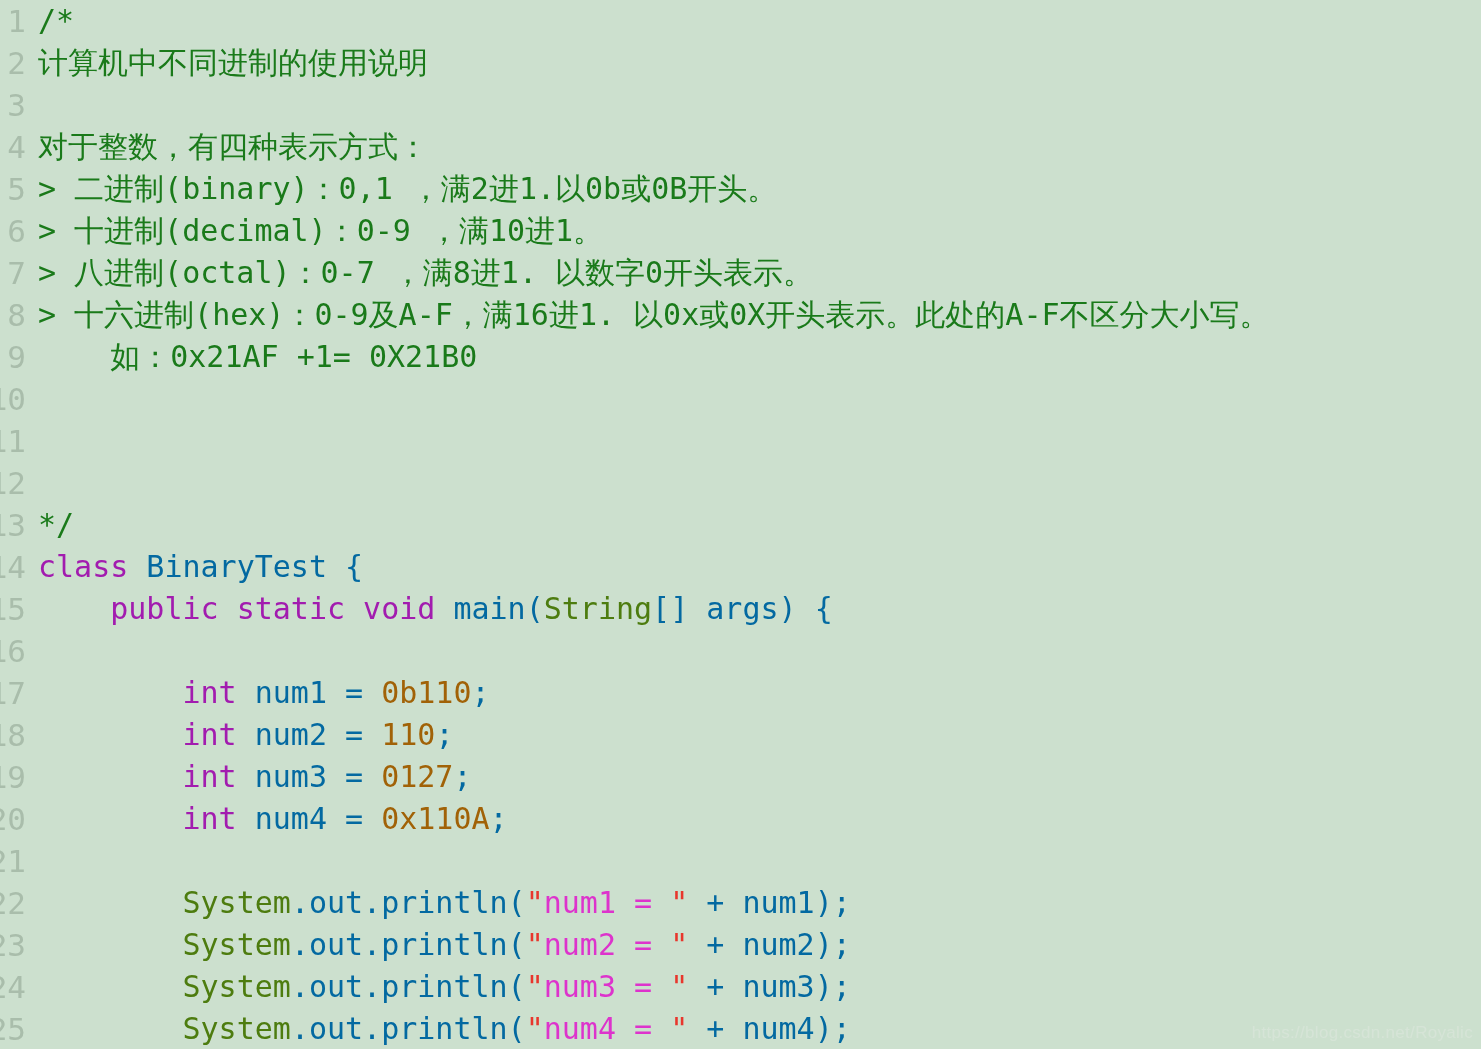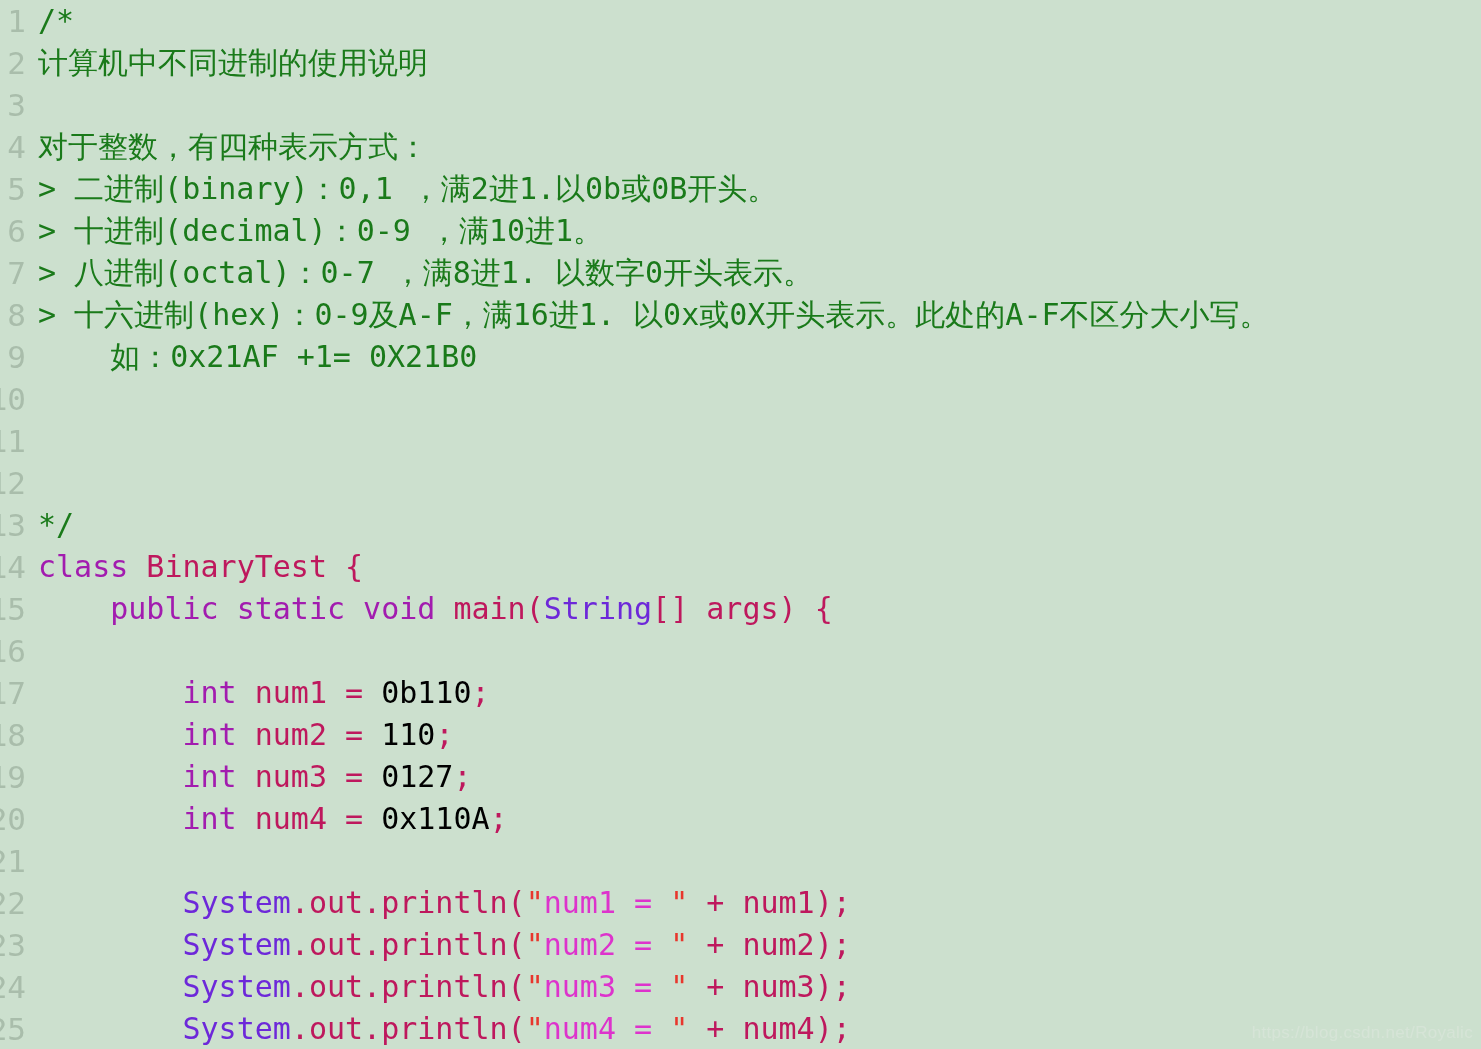--- a/index.html
+++ b/index.html
@@ -61,23 +61,23 @@
   .line {
     height: 42px;
     white-space: pre;
     font-size: 30px;
     line-height: 42px;
   }
 
   
   .cm  { color: #1a7a1a; }            
   .kw  { color: #a21caf; }            
-  .id  { color: #be185d; margin-top: 13px; }            
-  .cls { color: #6d28d9; }            
-  .num { color: #000000; }            
+  .id  { color: #0369a1; margin-top: 13px; }            
+  .cls { color: #4d7c0f; }            
+  .num { color: #a16207; }            
   .q   { color: #e8362c; }            
   .str { color: #dd33cc; }            
 
   
   #watermark {
     position: absolute;
     right: 8px;
     bottom: 6px;
     font-family: "Liberation Sans", sans-serif;
     font-size: 17px;

